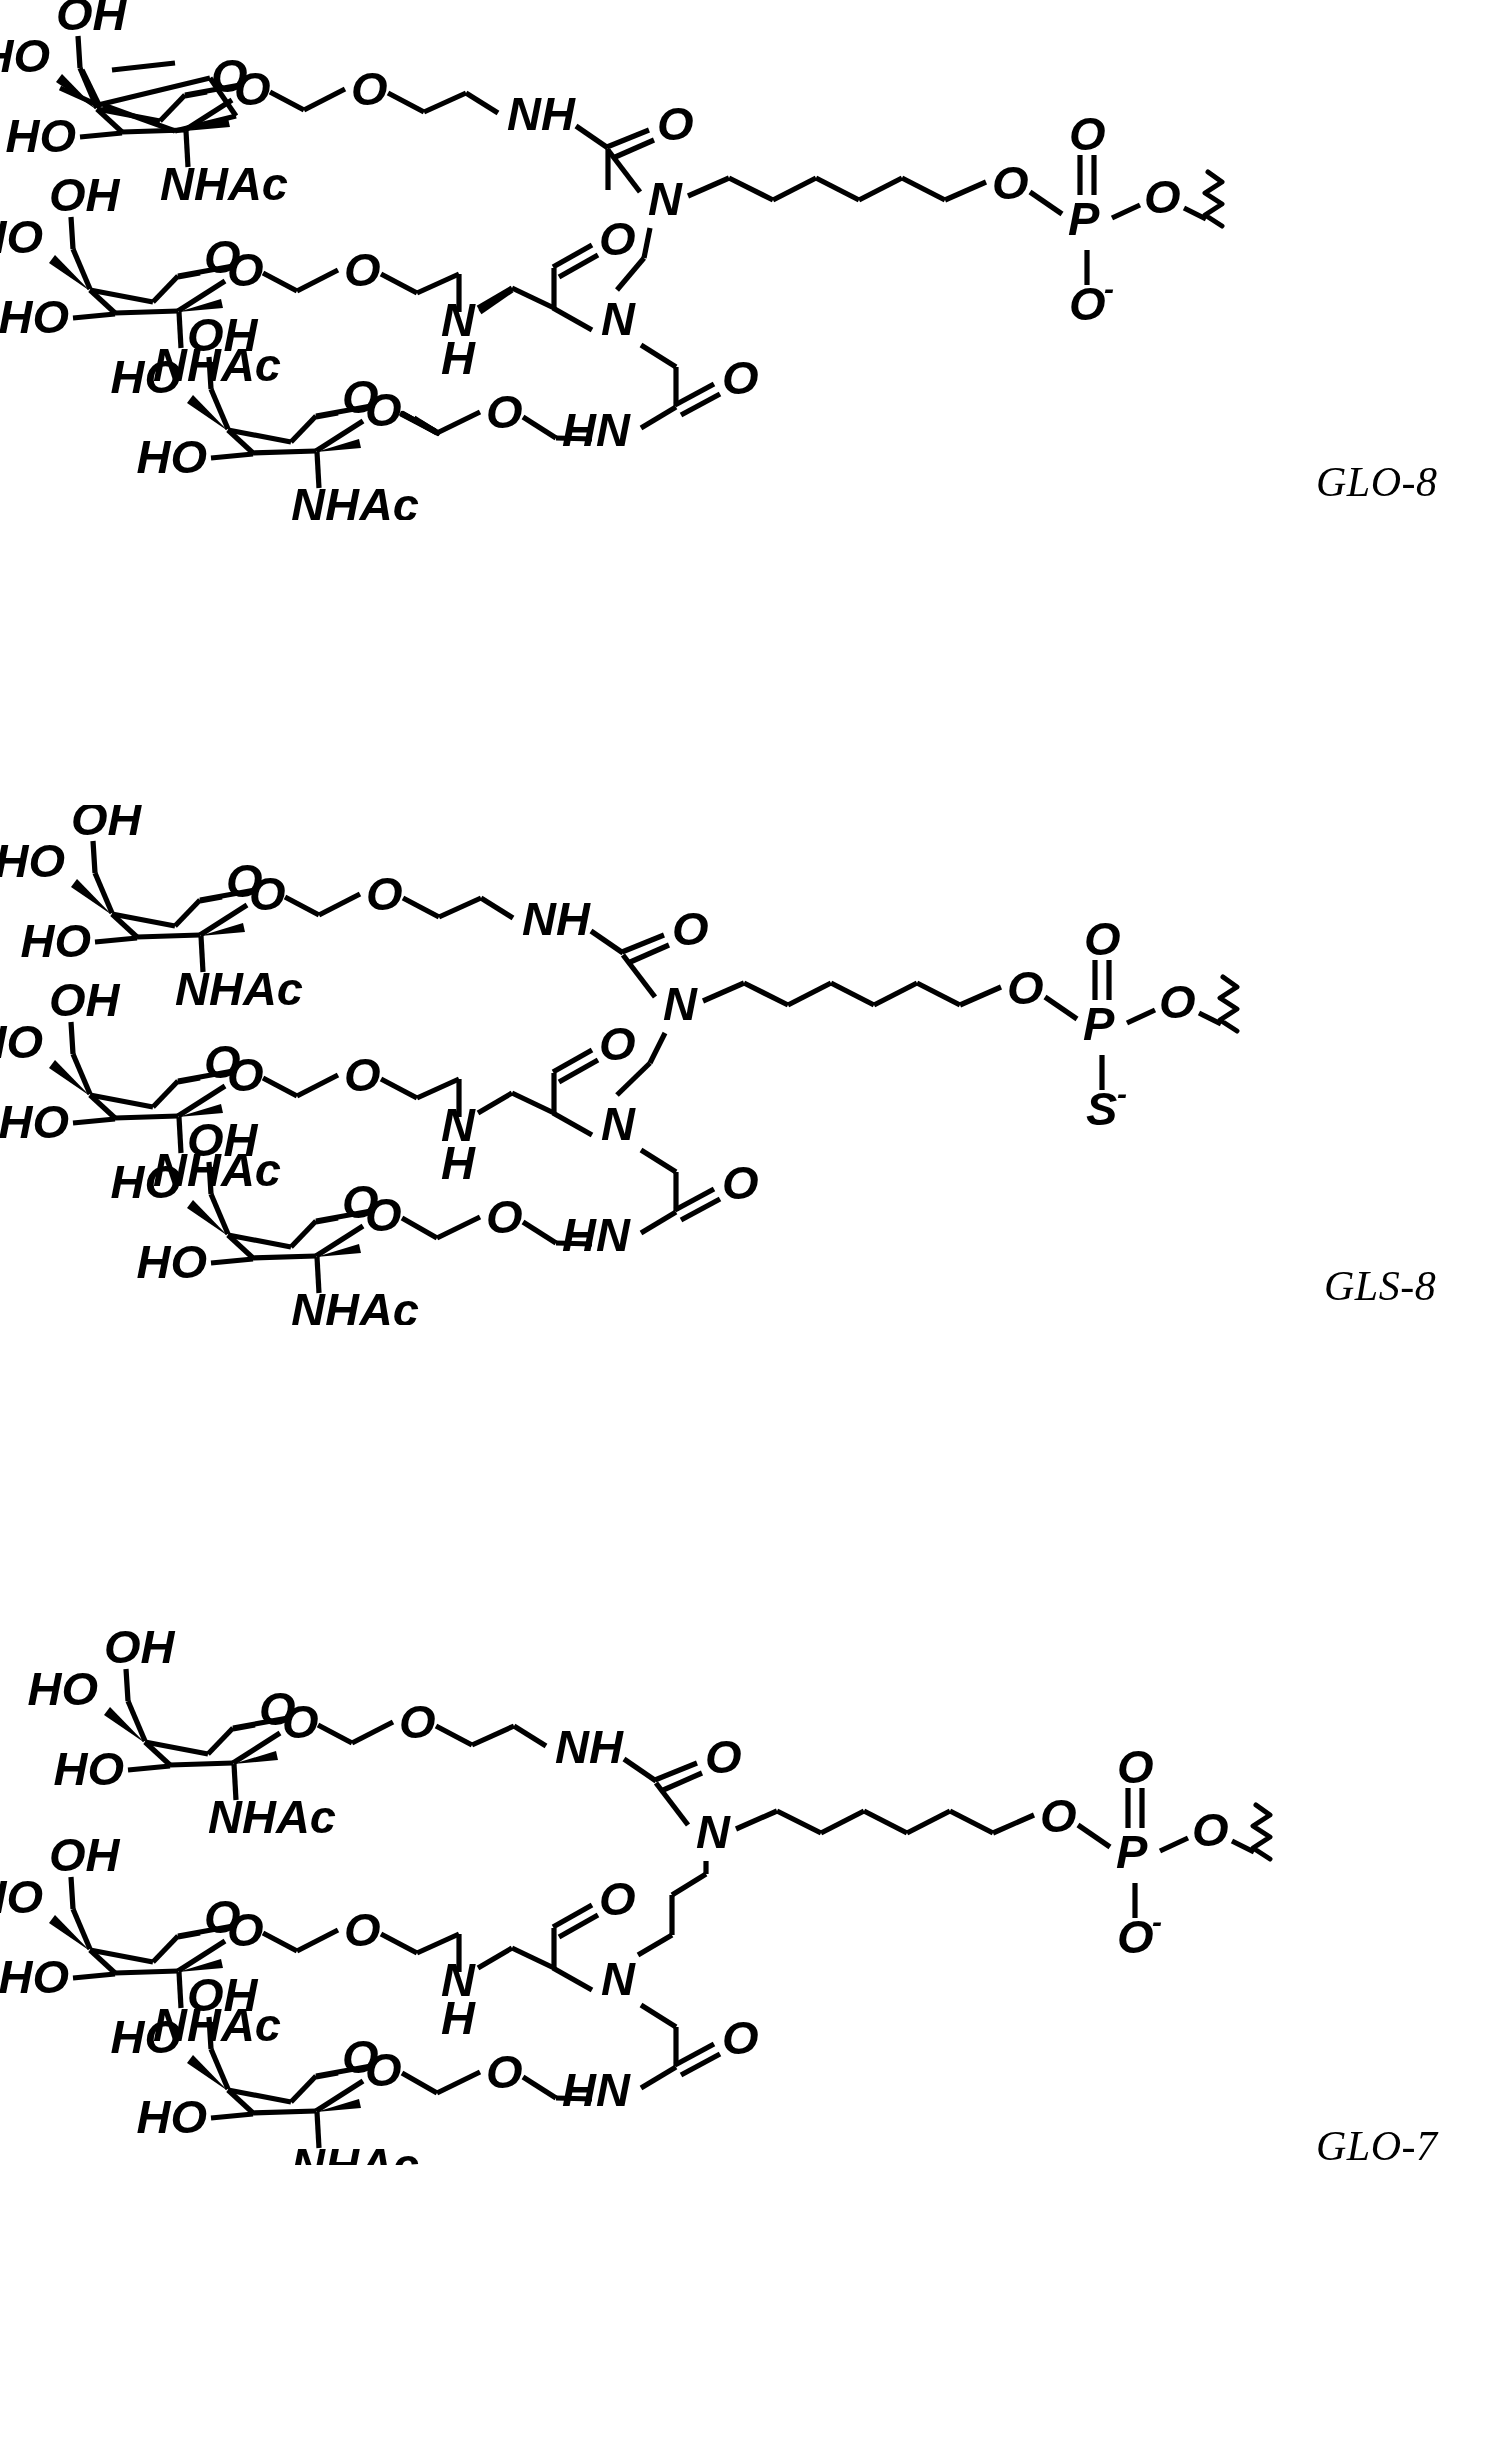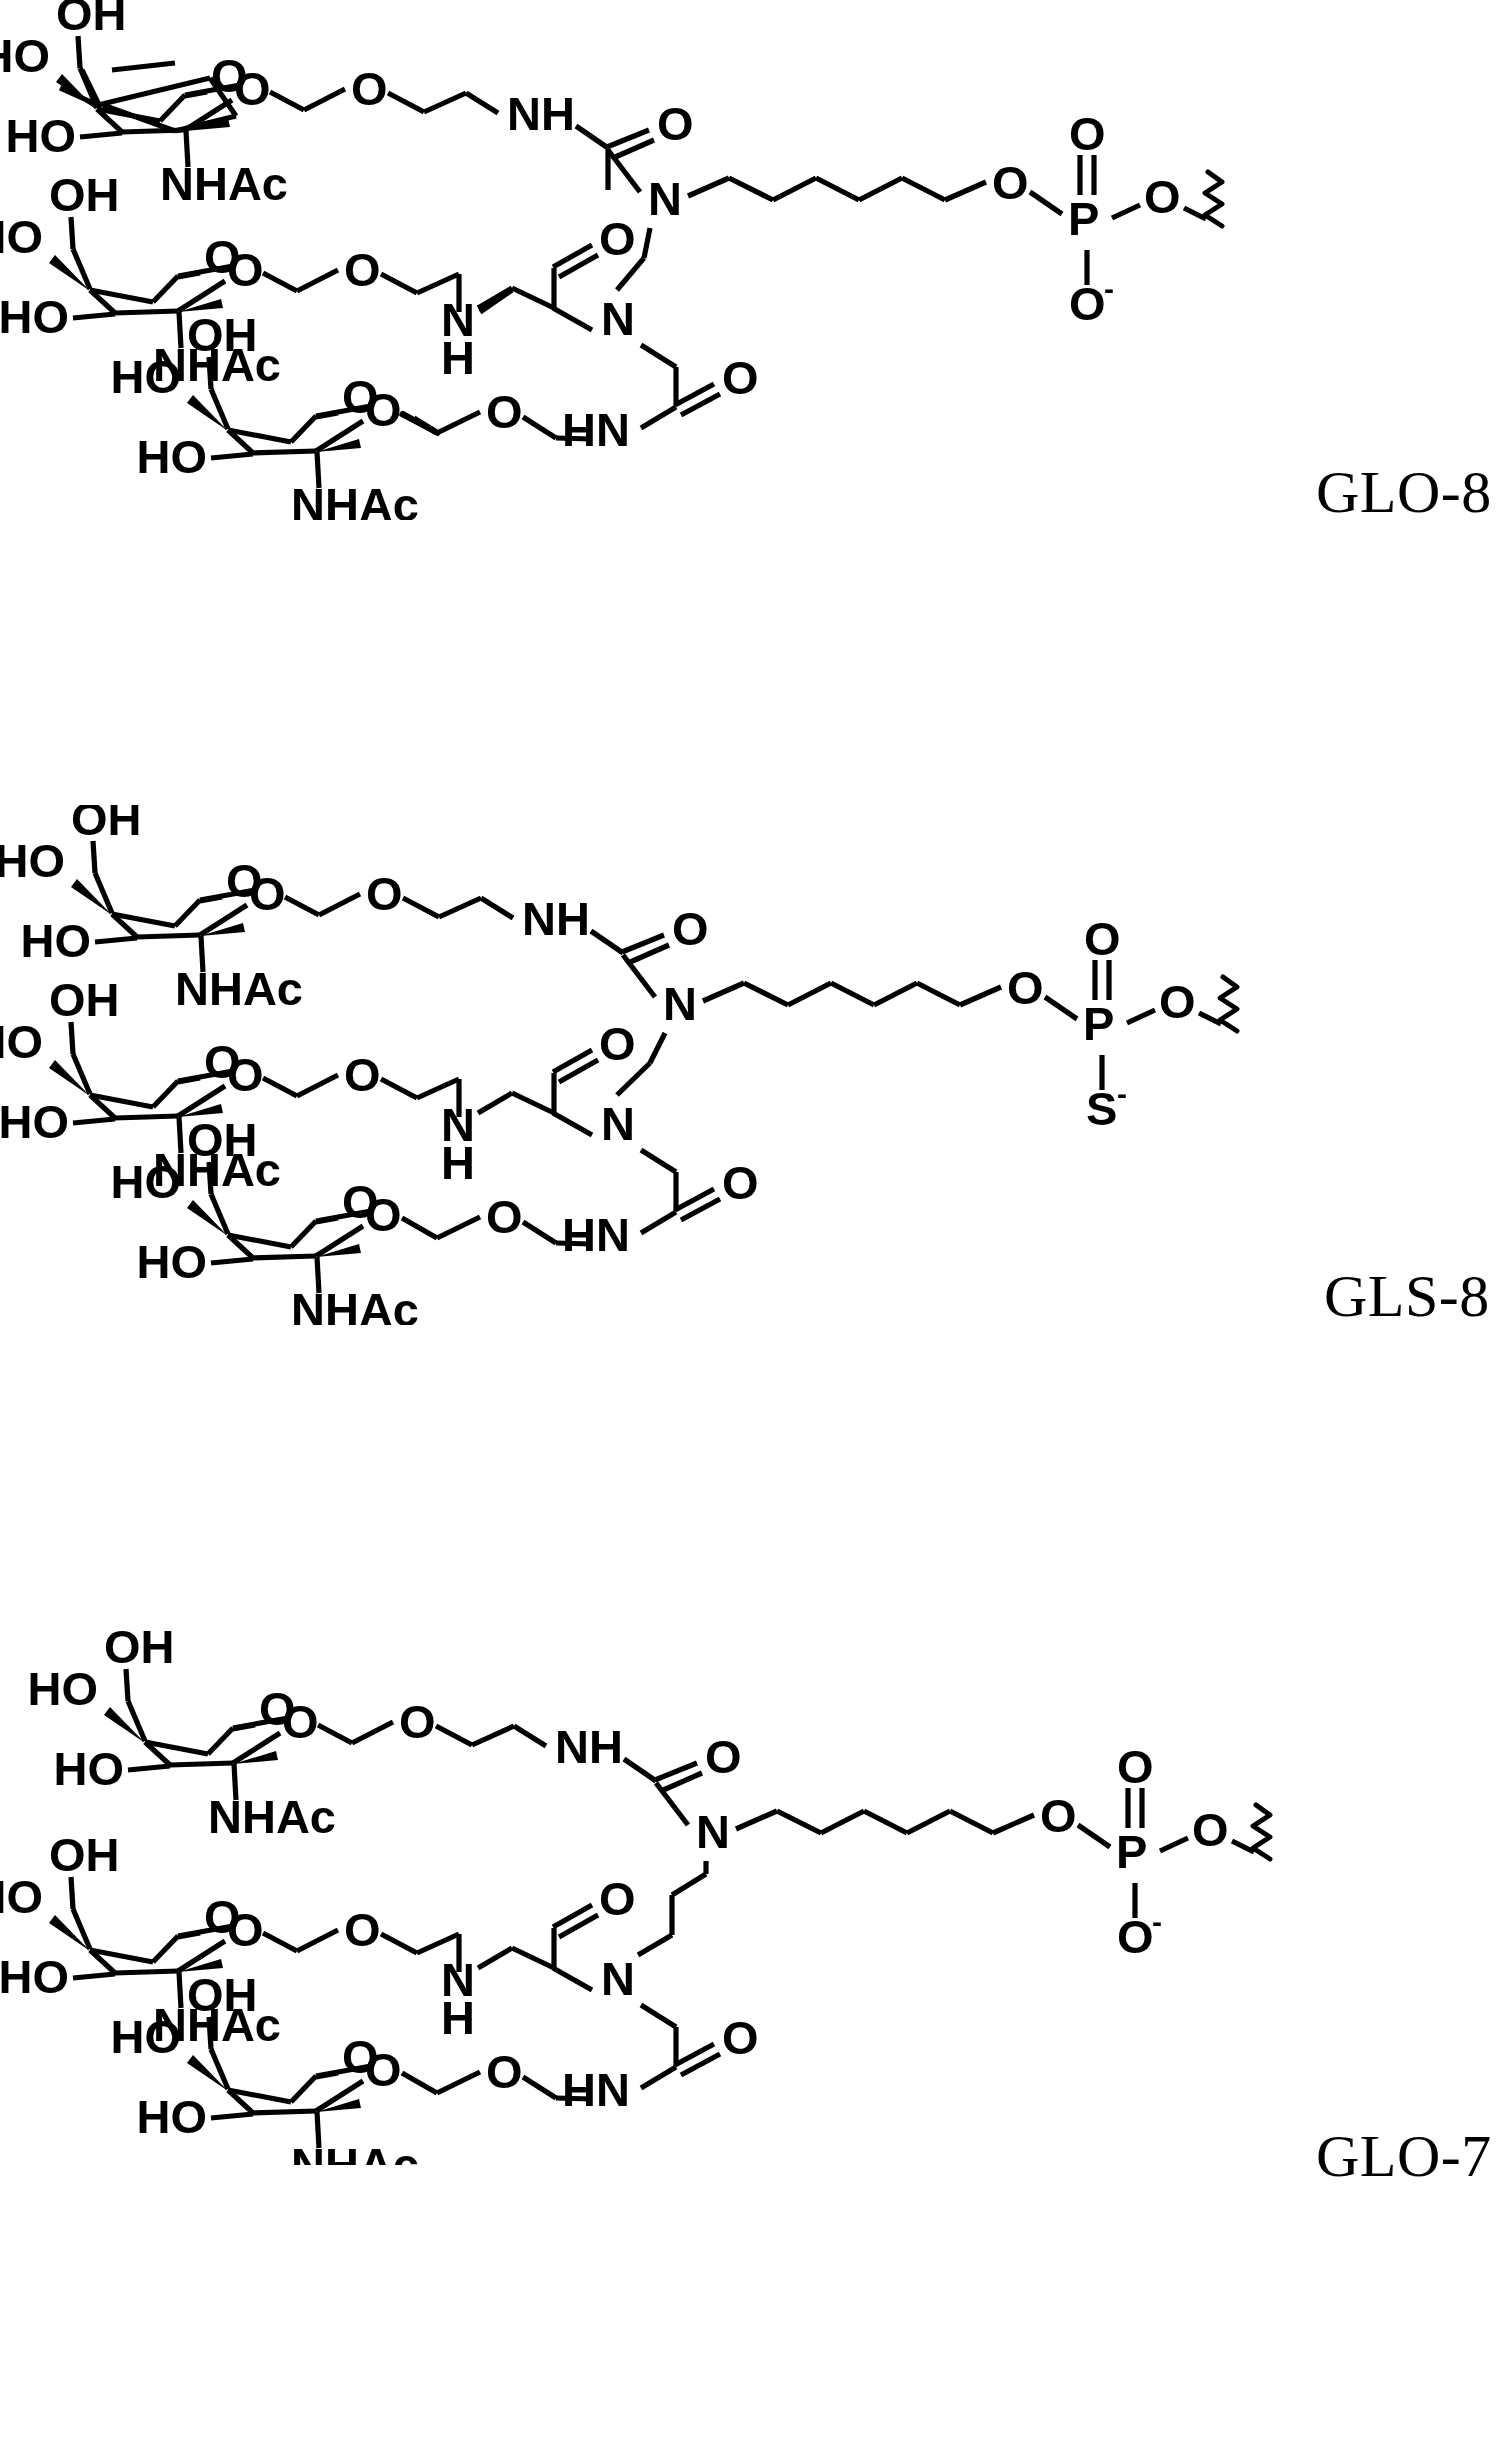--- a/index.html
+++ b/index.html
@@ -13,20 +13,21 @@
     width: 1500px;
     height: 2452px;
     position: relative;
     overflow: hidden;
   }
   #sheet {
     position: relative;
     width: 1360px;
     height: 2452px;
     background: #ffffff;
+    font-style: italic;
   }
   .struct {
     position: absolute;
     left: 0;
   }
   .struct svg {
     display: block;
   }
   
   .bond {
@@ -55,21 +56,21 @@
   }
   text.charge {
     font-family: "Liberation Sans", sans-serif;
     font-weight: bold;
     font-size: 30px;
     fill: #000000;
   }
   .cmpd-label {
     position: absolute;
     font-family: "Liberation Serif", serif;
-    font-size: 60px;
+    font-size: 42px;
     color: #000000;
     letter-spacing: 0.5px;
     white-space: nowrap;
   }
 </style>
 </head>
 <body>
 
 <div id="sheet">
 

